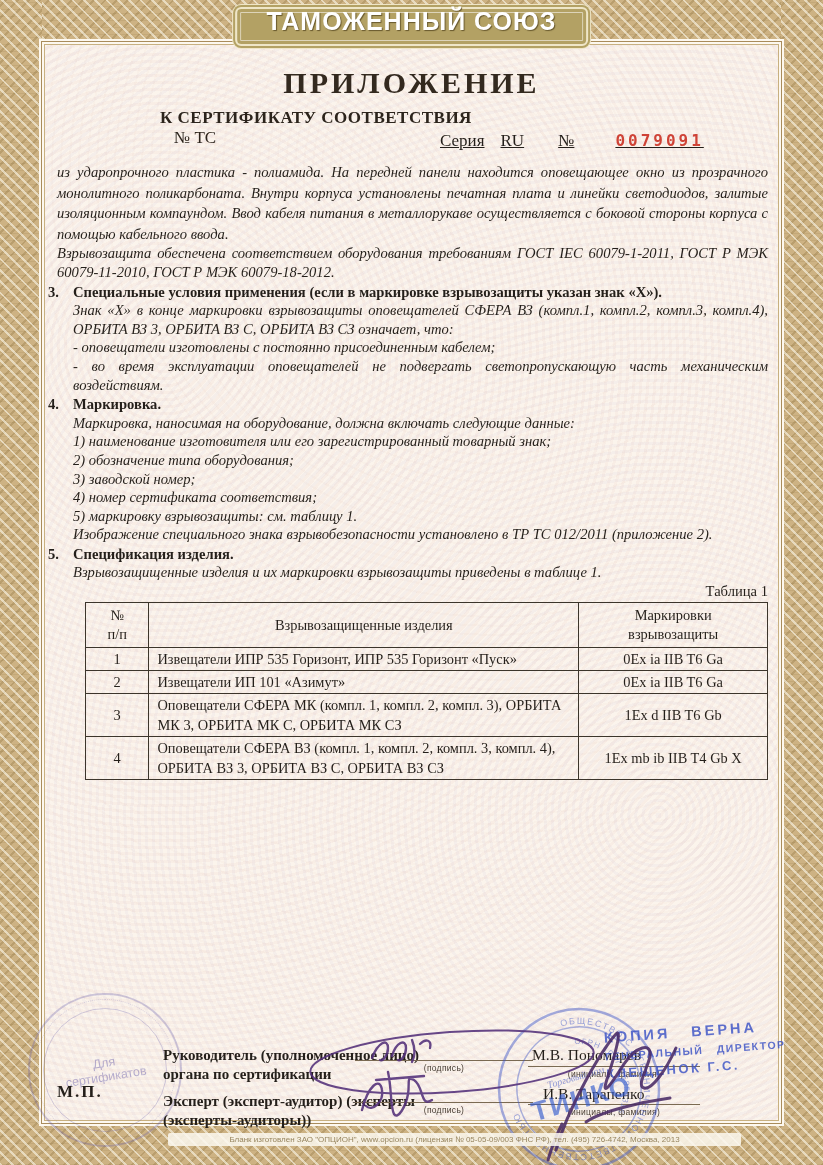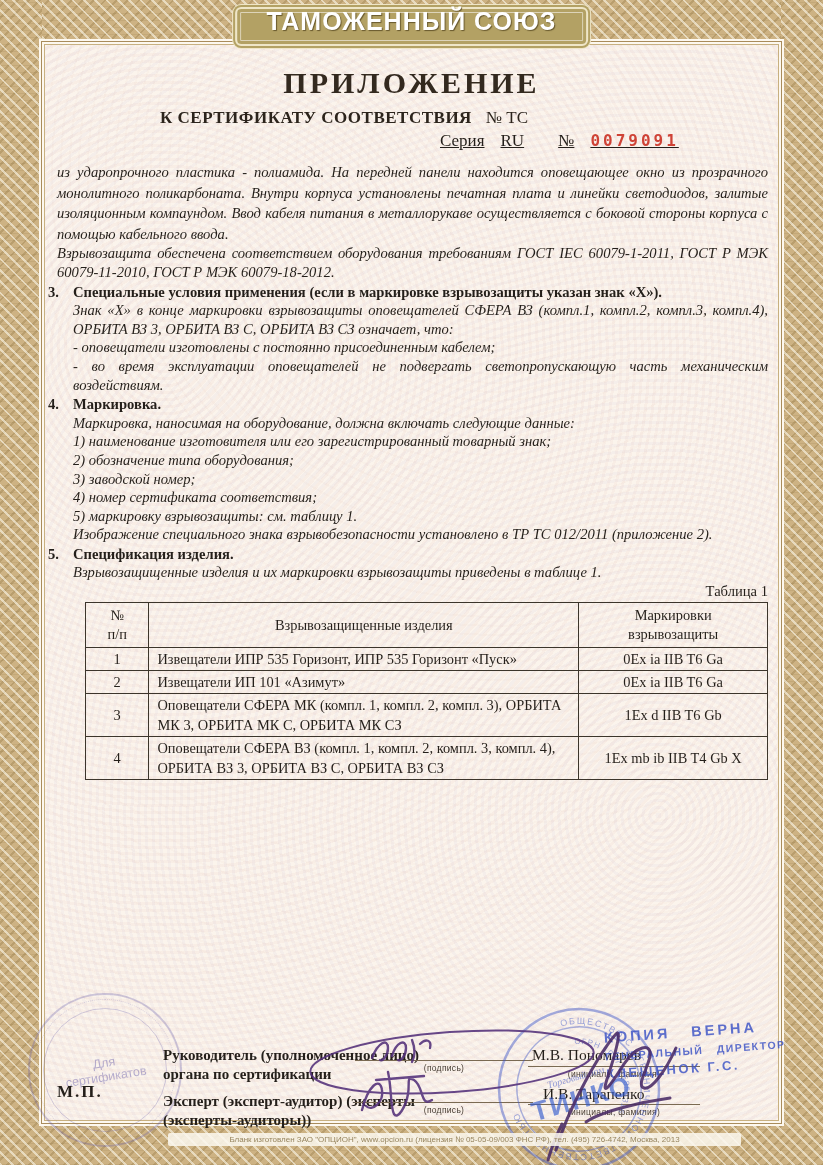--- a/index.html
+++ b/index.html
@@ -28,28 +28,28 @@
   
   .badge{position:absolute; top:7px; left:50%; transform:translateX(-50%);
     background:#b3a164; color:#fff;
     font:700 25px/1 "Liberation Sans", sans-serif; letter-spacing:1px; white-space:nowrap;
     padding:0 30px 10px; border:2px solid #efe6c8; border-radius:6px;
     box-shadow:0 0 0 2px #b3a164, 0 0 0 3px #efe6c8, inset 0 0 0 3px #b3a164, inset 0 0 0 4px rgba(255,255,255,.55);
     text-shadow:1px 1px 1px rgba(90,75,35,.85);}
   .doc-title{position:absolute; top:66px; left:0; right:0; text-align:center;
     font-weight:700; font-size:30px; letter-spacing:3px; color:#33291f;}
   .cert-line{position:absolute; top:108px; left:160px; right:53px; display:flex; align-items:flex-start;
-    font-size:17px; color:#2c241c;}
+    font-size:17px; color:#2c241c;flex-direction:column;}
   .cert-label{font-weight:600; letter-spacing:.5px; white-space:nowrap;}
   .cert-no-label{margin-left:14px; white-space:nowrap;}
   .cert-number{flex:1; margin-left:8px; border-bottom:1px solid #8a7a5f; padding:0 0 1px 6px;
     font-size:16px; white-space:nowrap;}
   .series-line{position:absolute; top:131px; left:440px; display:flex; align-items:baseline; gap:16px; font-size:17px;text-decoration:underline;}
   .series-no{margin-left:18px;}
-  .serial{font-family:"DejaVu Sans Mono", monospace; font-weight:700; letter-spacing:3px; font-size:16px; color:#cf4336;}
+  .serial{font-family:"DejaVu Sans Mono", monospace; font-weight:700; letter-spacing:3px; font-size:16px; color:#cf4336;margin-left:25px;}
 
   
   .content{position:absolute; top:162px; left:57px; right:55px; font-size:14.6px; text-align:justify;}
   .para{margin:0; line-height:18.6px;font-style:italic;}
   .intro{line-height:20.6px;}
   .section{position:relative; padding-left:16px; margin-top:1px;}
   .sec-head{font-weight:700; line-height:18.6px;}
   .sec-num{position:absolute; left:-9px; font-weight:700;}
   .table-caption{text-align:right; font-size:14.6px; line-height:18px; }
   .spec-table{border-collapse:collapse; margin-left:28px; width:683px; margin-top:2px;

